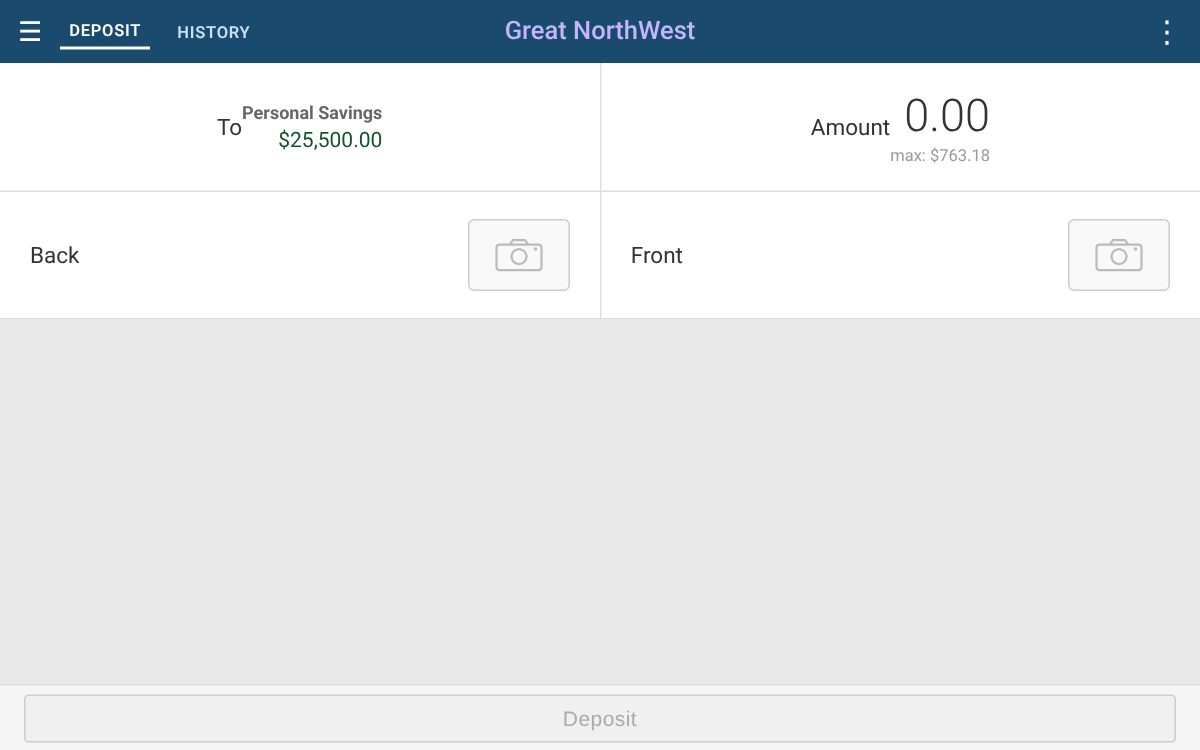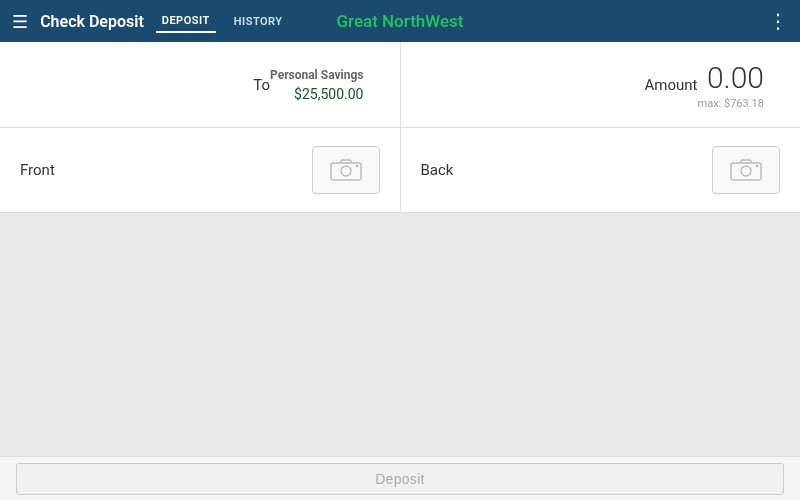--- a/index.html
+++ b/index.html
@@ -45,21 +45,21 @@
       text-transform: uppercase;
     }
     .navbar-tab.active {
       color: white;
       border-bottom: 2px solid white;
     }
     .navbar-center {
       position: absolute;
       left: 50%;
       transform: translateX(-50%);
-      color: #22c55e;
+      color: #c4b5fd;
       font-size: 17px;
       font-weight: 500;
     }
     .navbar-right {
       margin-left: auto;
       color: white;
       font-size: 20px;
       cursor: pointer;
     }
 
@@ -78,21 +78,21 @@
 
     .form-row {
       display: flex;
       height: 85px;
     }
 
     .form-cell {
       flex: 1;
       display: flex;
       align-items: center;
-      justify-content: flex-end;
+      justify-content: center;
       padding: 16px 36px;
       border-right: 1px solid #e0e0e0;
       cursor: pointer;
     }
     .form-cell:last-child {
       border-right: none;
     }
 
     .form-cell-label {
       font-size: 15px;
@@ -200,21 +200,20 @@
       cursor: not-allowed;
       letter-spacing: 0.3px;
     }
   </style>
 </head>
 <body>
 
 <div class="navbar">
   <div class="navbar-left">
     <span class="hamburger-icon">☰</span>
-    <span class="navbar-app-title">Check Deposit</span>
     <span class="navbar-tab active">DEPOSIT</span>
     <span class="navbar-tab">HISTORY</span>
   </div>
   <div class="navbar-center">Great NorthWest</div>
   <div class="navbar-right">⋮</div>
 </div>
 
 <div class="content-area">
 
   <div class="form-section">
@@ -233,45 +232,45 @@
         <div class="form-cell-value">
           <div class="amount-value">0.00</div>
           <div class="amount-max">max: $763.18</div>
         </div>
       </div>
 
     </div>
   </div>
 
   <div class="photo-row">
+
+    <div class="photo-cell">
+      <span class="photo-cell-label">Back</span>
+      <div class="camera-btn">
+        <svg class="camera-icon-svg" viewBox="0 0 32 24" fill="none" xmlns="http://www.w3.org/2000/svg">
+          <rect x="1" y="5" width="30" height="17" rx="2" stroke="#bbb" stroke-width="1.5" fill="none"></rect>
+          <circle cx="16" cy="13" r="5" stroke="#bbb" stroke-width="1.5" fill="none"></circle>
+          <path d="M10 5 L12 2 H20 L22 5" stroke="#bbb" stroke-width="1.5" fill="none"></path>
+          <circle cx="27" cy="8" r="1.2" fill="#bbb"></circle>
+        </svg>
+      </div>
+    </div>
 
     <div class="photo-cell">
       <span class="photo-cell-label">Front</span>
       <div class="camera-btn">
         <svg class="camera-icon-svg" viewBox="0 0 32 24" fill="none" xmlns="http://www.w3.org/2000/svg">
           <rect x="1" y="5" width="30" height="17" rx="2" stroke="#bbb" stroke-width="1.5" fill="none"></rect>
           <circle cx="16" cy="13" r="5" stroke="#bbb" stroke-width="1.5" fill="none"></circle>
           <path d="M10 5 L12 2 H20 L22 5" stroke="#bbb" stroke-width="1.5" fill="none"></path>
           <circle cx="27" cy="8" r="1.2" fill="#bbb"></circle>
         </svg>
       </div>
     </div>
 
-    <div class="photo-cell">
-      <span class="photo-cell-label">Back</span>
-      <div class="camera-btn">
-        <svg class="camera-icon-svg" viewBox="0 0 32 24" fill="none" xmlns="http://www.w3.org/2000/svg">
-          <rect x="1" y="5" width="30" height="17" rx="2" stroke="#bbb" stroke-width="1.5" fill="none"></rect>
-          <circle cx="16" cy="13" r="5" stroke="#bbb" stroke-width="1.5" fill="none"></circle>
-          <path d="M10 5 L12 2 H20 L22 5" stroke="#bbb" stroke-width="1.5" fill="none"></path>
-          <circle cx="27" cy="8" r="1.2" fill="#bbb"></circle>
-        </svg>
-      </div>
-    </div>
-
   </div>
 
   <div class="grey-area"></div>
 
   <div class="bottom-bar">
     <button class="deposit-button">Deposit</button>
   </div>
 
 </div>
 

